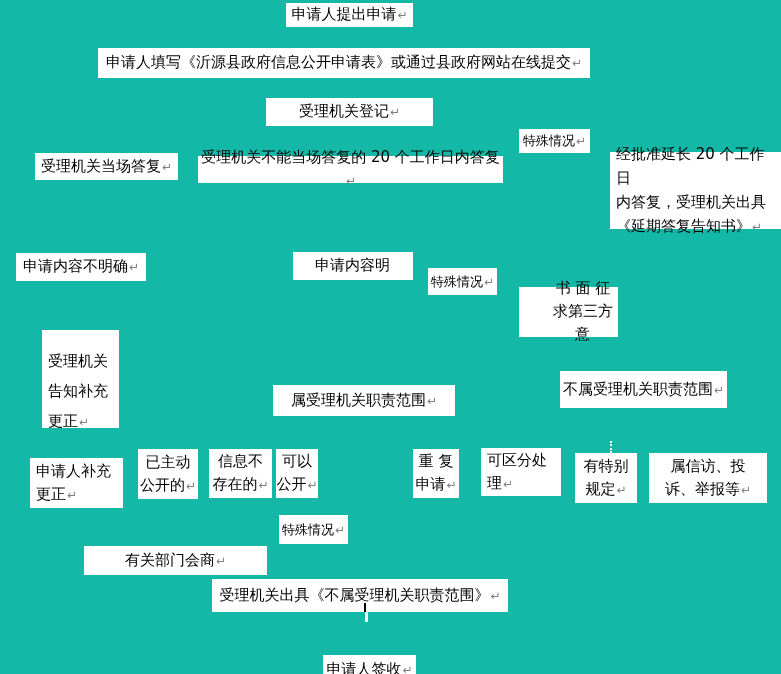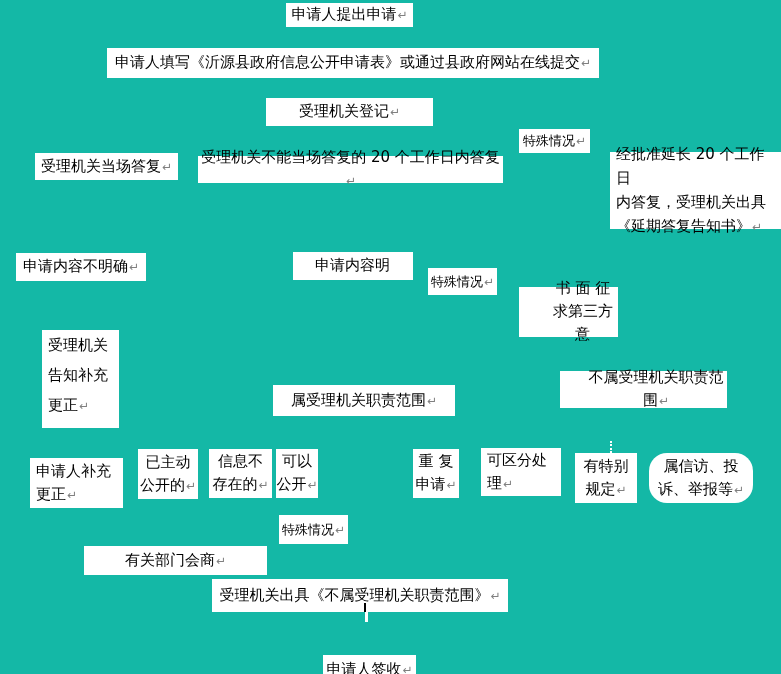--- a/index.html
+++ b/index.html
@@ -19,38 +19,38 @@
     line-height: 23px;
     display: flex;
     align-items: center;
     justify-content: center;
     box-sizing: border-box;
   }
   .inner { white-space: pre-line; text-align: center; }
   .box.left { justify-content: flex-start; padding-left: 6px; padding-right: 3px; }
   .box.left .inner { text-align: left; }
   .box.small { font-size: 13px; }
-  .box.tall { line-height: 30px; align-items: flex-start; padding-top: 0; }
+  .box.tall { line-height: 30px; align-items: flex-start; padding-top: 16px; }
   .box.wide3 { line-height: 24px; }
   .crlf { color: #808080; font-size: 12px; margin-left: 1px; }
   .stub { position: absolute; }
   .stub.white { background: #fff; }
   .stub.black { background: #000; }
   .stub.dotted { background: none; border-left: 2px dotted #fff; }
 </style>
 </head>
 <body>
 
 <div class="canvas">
 
   <div class="box" style="left:286px; top:3px; width:127px; height:24px;">
     <div class="inner"><span>申请人提出申请</span><span class="crlf">↵</span></div>
   </div>
 
-  <div class="box" style="left:107px; top:48px; width:492px; height:30px;">
+  <div class="box" style="left:98px; top:48px; width:492px; height:30px;">
     <div class="inner"><span>申请人填写《沂源县政府信息公开申请表》或通过县政府网站在线提交</span><span class="crlf">↵</span></div>
   </div>
 
   <div class="box" style="left:266px; top:98px; width:167px; height:28px;">
     <div class="inner"><span>受理机关登记</span><span class="crlf">↵</span></div>
   </div>
 
   <div class="box small" style="left:519px; top:129px; width:71px; height:24px;">
     <div class="inner"><span>特殊情况</span><span class="crlf">↵</span></div>
   </div>
@@ -121,30 +121,30 @@
   <div class="box left" style="left:481px; top:448px; width:80px; height:48px;">
     <div class="inner"><span>可区分处
 理</span><span class="crlf">↵</span></div>
   </div>
 
   <div class="box" style="left:575px; top:453px; width:62px; height:50px;">
     <div class="inner"><span>有特别
 规定</span><span class="crlf">↵</span></div>
   </div>
 
-  <div class="box" style="left:649px; top:453px; width:104px; height:50px;border-radius:18px;">
+  <div class="box" style="left:649px; top:453px; width:118px; height:50px;">
     <div class="inner"><span>属信访、投
 诉、举报等</span><span class="crlf">↵</span></div>
   </div>
 
   <div class="box" style="left:273px; top:385px; width:182px; height:31px;">
     <div class="inner"><span>属受理机关职责范围</span><span class="crlf">↵</span></div>
   </div>
 
-  <div class="box" style="left:560px; top:371px; width:167px; height:37px;padding-left:25px;">
+  <div class="box" style="left:560px; top:371px; width:167px; height:37px;">
     <div class="inner"><span>不属受理机关职责范围</span><span class="crlf">↵</span></div>
   </div>
 
   <div class="box small" style="left:279px; top:515px; width:69px; height:29px;">
     <div class="inner"><span>特殊情况</span><span class="crlf">↵</span></div>
   </div>
 
   <div class="box" style="left:84px; top:546px; width:183px; height:29px;">
     <div class="inner"><span>有关部门会商</span><span class="crlf">↵</span></div>
   </div>

